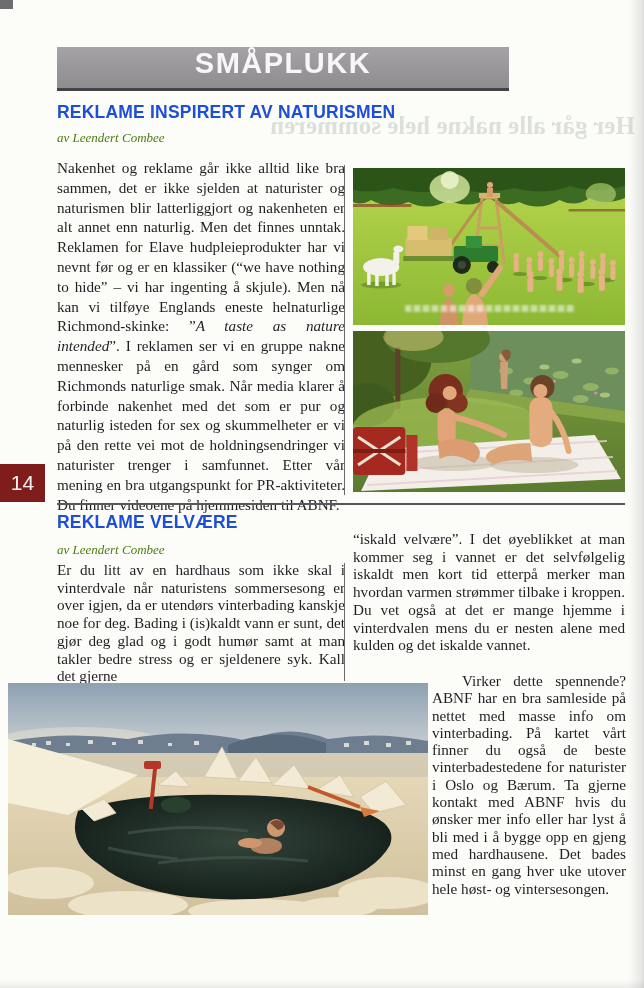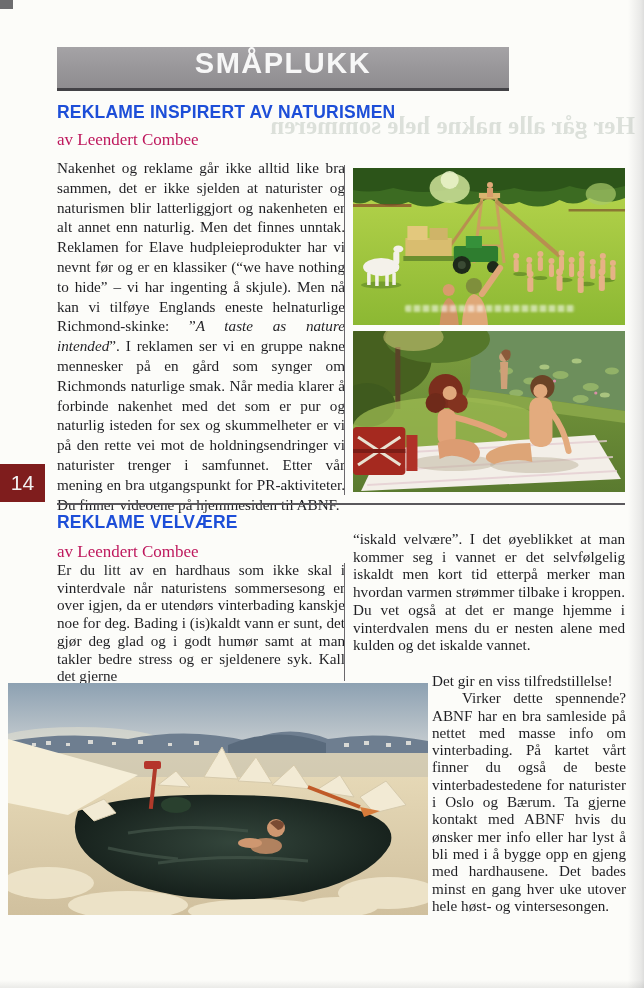--- a/index.html
+++ b/index.html
@@ -28,21 +28,21 @@
     font-family:"Liberation Serif",serif;font-weight:bold;font-size:25px;
     color:#9aa89c;opacity:0.32;transform:scaleX(-1);white-space:nowrap;
     pointer-events:none;filter:blur(0.6px);
   }
   h1,h2{
     position:absolute;margin:0;font-family:"Liberation Sans",sans-serif;
     color:#1d4ed8;letter-spacing:0.2px;
   }
   .a1-title{left:57px;top:102px;font-size:17.5px;}
   .byline{
-    position:absolute;font-size:17px;color:#be185d;
+    position:absolute;font-style:italic;font-size:13px;color:#4d7c0f;
   }
   .a1-byline{left:57px;top:130px;}
   .a1-text{
     position:absolute;left:57px;top:158px;width:288px;
     font-size:15.2px;line-height:19.8px;text-align:justify;
   }
   .vrule{position:absolute;width:1px;background:#6a686c;}
   .vrule1{left:344px;top:165px;height:330px;}
   .vrule2{left:344px;top:563px;height:118px;}
 
@@ -271,21 +271,20 @@
   <div class="divider"></div>
 
   <h2 class="a2-title">REKLAME VELVÆRE</h2>
   <div class="byline a2-byline">av Leendert Combee</div>
 
   <div class="a2-col1">Er du litt av en hardhaus som ikke skal i vinterdvale når naturistens sommersesong er over igjen, da er utendørs vinterbading kanskje noe for deg. Bading i (is)kaldt vann er sunt, det gjør deg glad og i godt humør samt at man takler bedre stress og er sjeldenere syk. Kall det gjerne</div>
   <div class="vrule vrule2"></div>
   <div class="a2-col2">“iskald velvære”. I det øyeblikket at man kommer seg i vannet er det selvfølgelig iskaldt men kort tid etterpå merker man hvordan varmen strømmer tilbake i kroppen. Du vet også at det er mange hjemme i vinterdvalen mens du er nesten alene med kulden og det iskalde vannet.</div>
 
   <div class="a2-col3">
-    <p>Det gir en viss tilfredstillelse!</p>
     <p class="indent">Virker dette spennende? ABNF har en bra samleside på nettet med masse info om vinterbading. På kartet vårt finner du også de beste vinterbadestedene for naturister i Oslo og Bærum. Ta gjerne kontakt med ABNF hvis du ønsker mer info eller har lyst å bli med i å bygge opp en gjeng med hardhausene. Det bades minst en gang hver uke utover hele høst- og vintersesongen.</p>
   </div>
 
   <div class="photo photo3">
     <svg viewBox="0 0 420 232" preserveAspectRatio="none">
       <defs>
         <linearGradient id="sky3" x1="0" y1="0" x2="0" y2="1">
           <stop offset="0" stop-color="#8da1b2"></stop>
             <stop offset="1" stop-color="#ccd1d3"></stop>
         </linearGradient>

